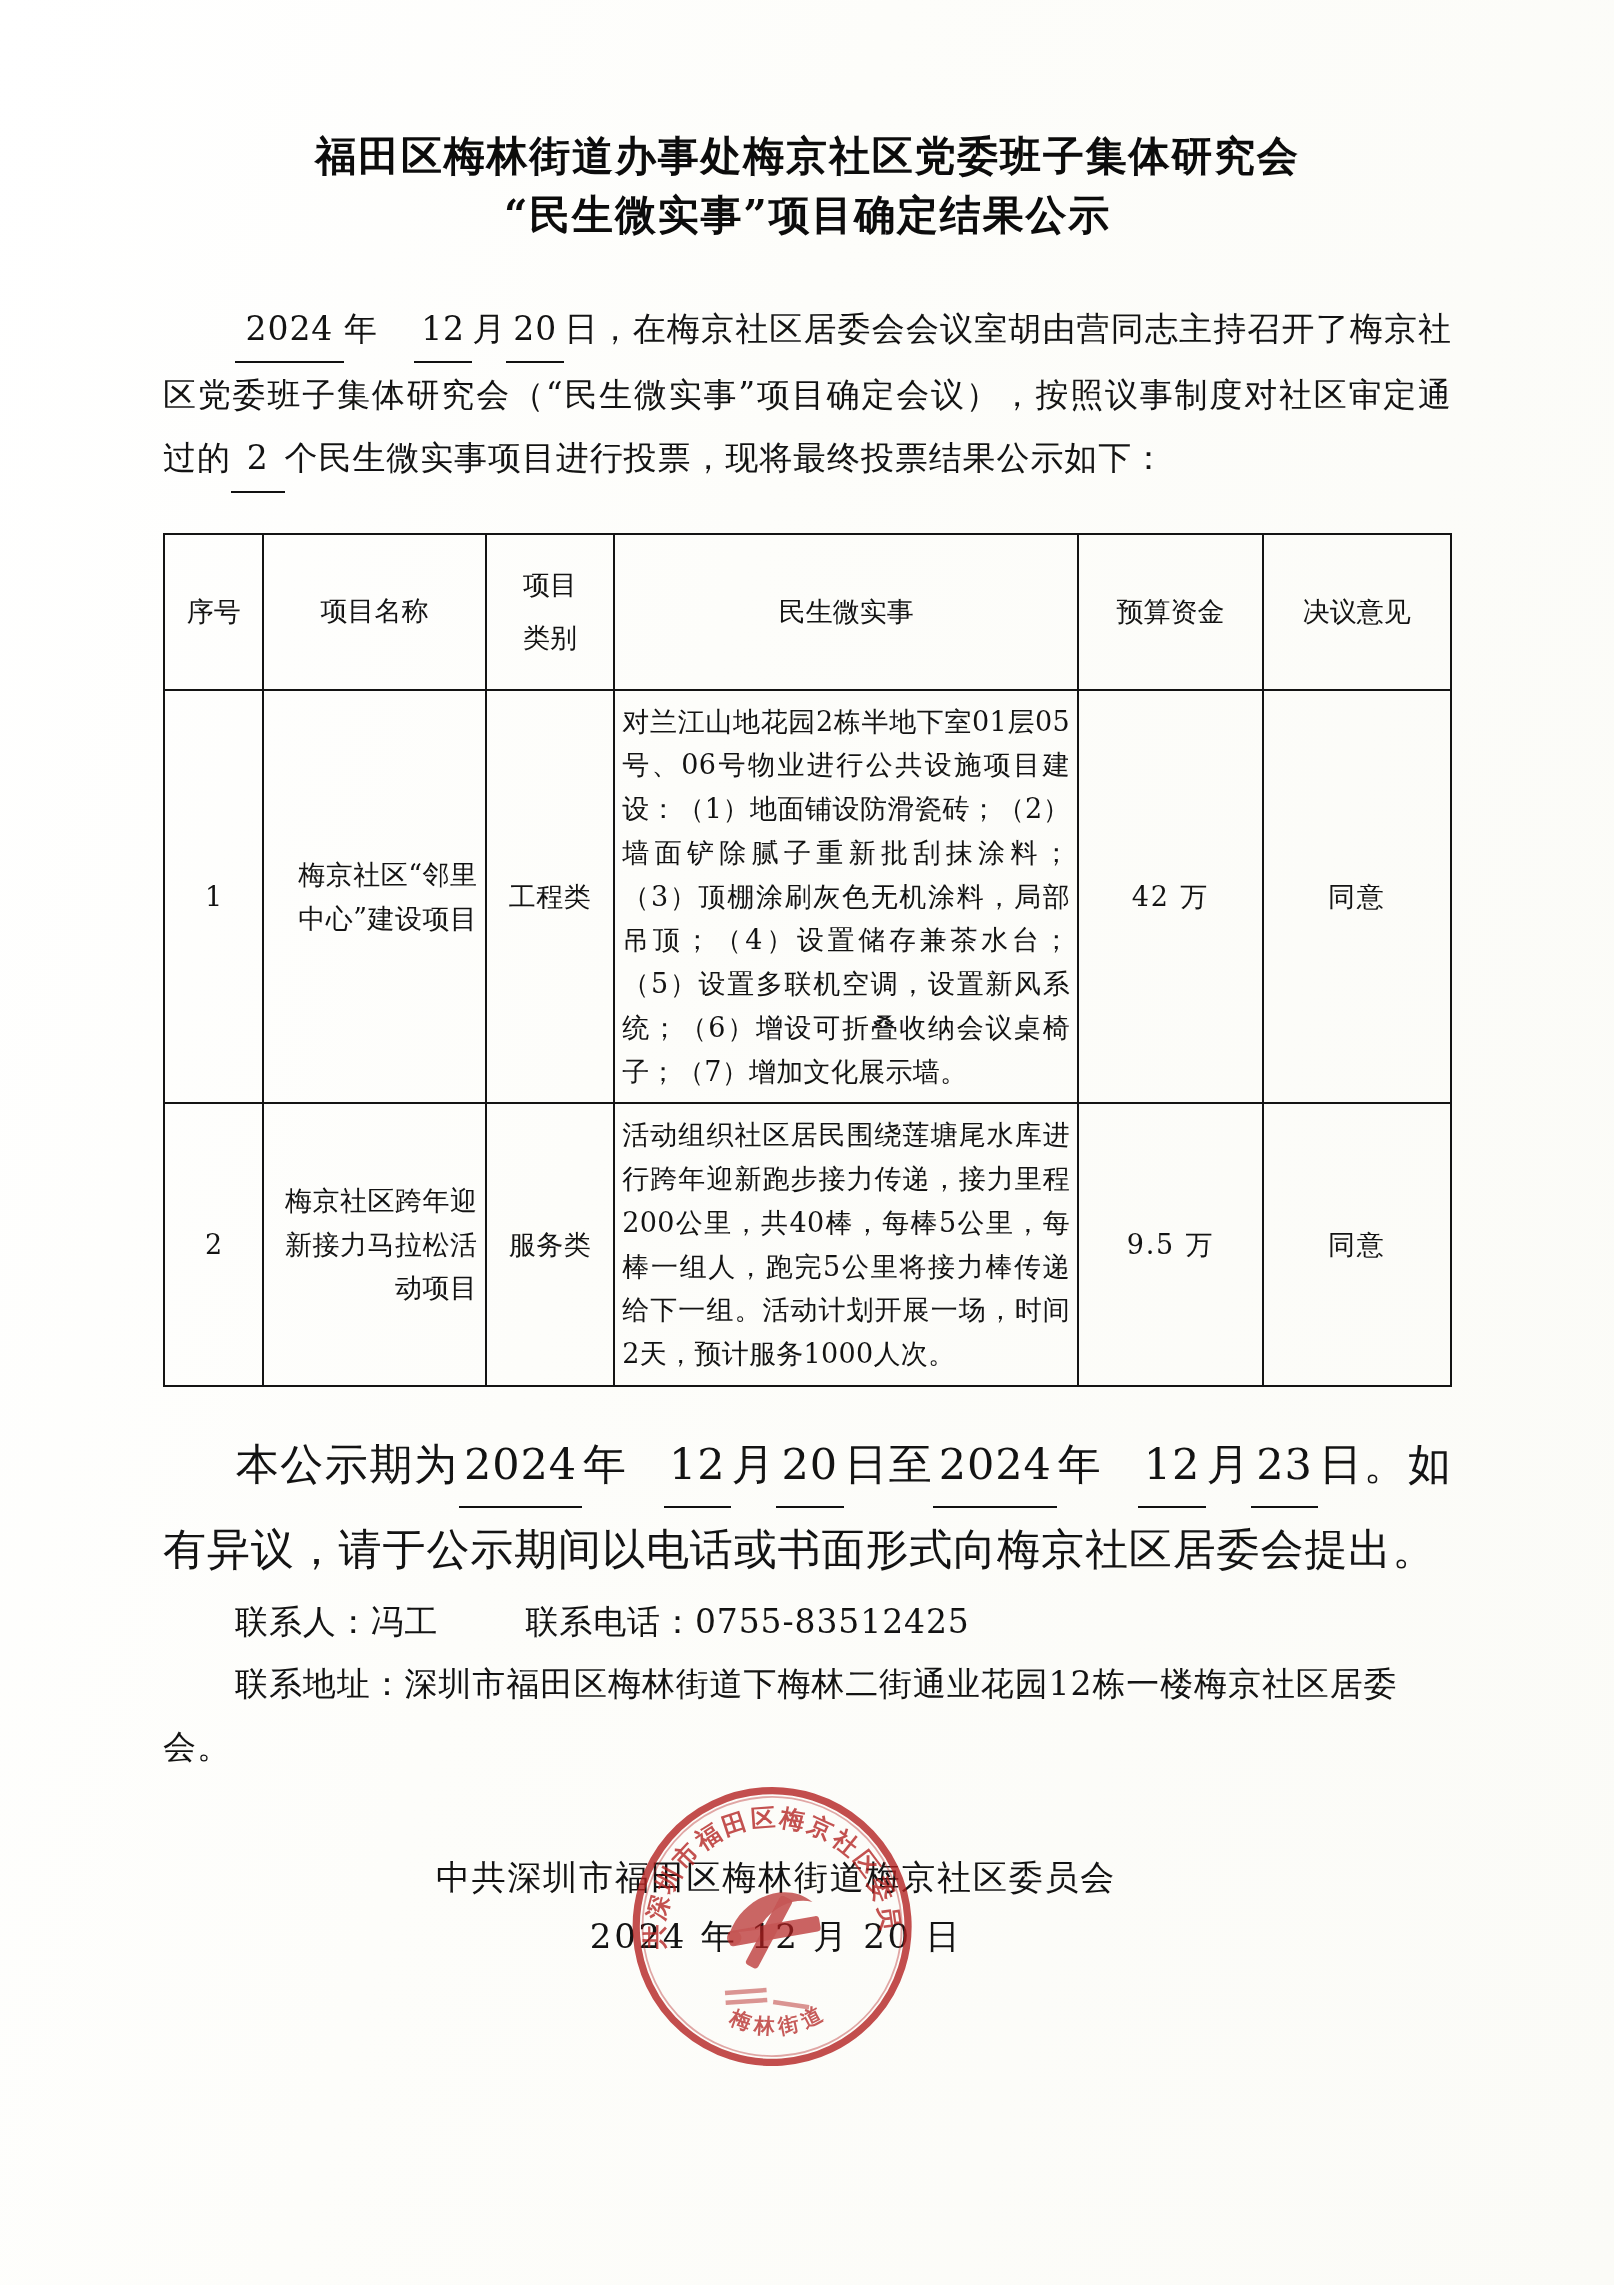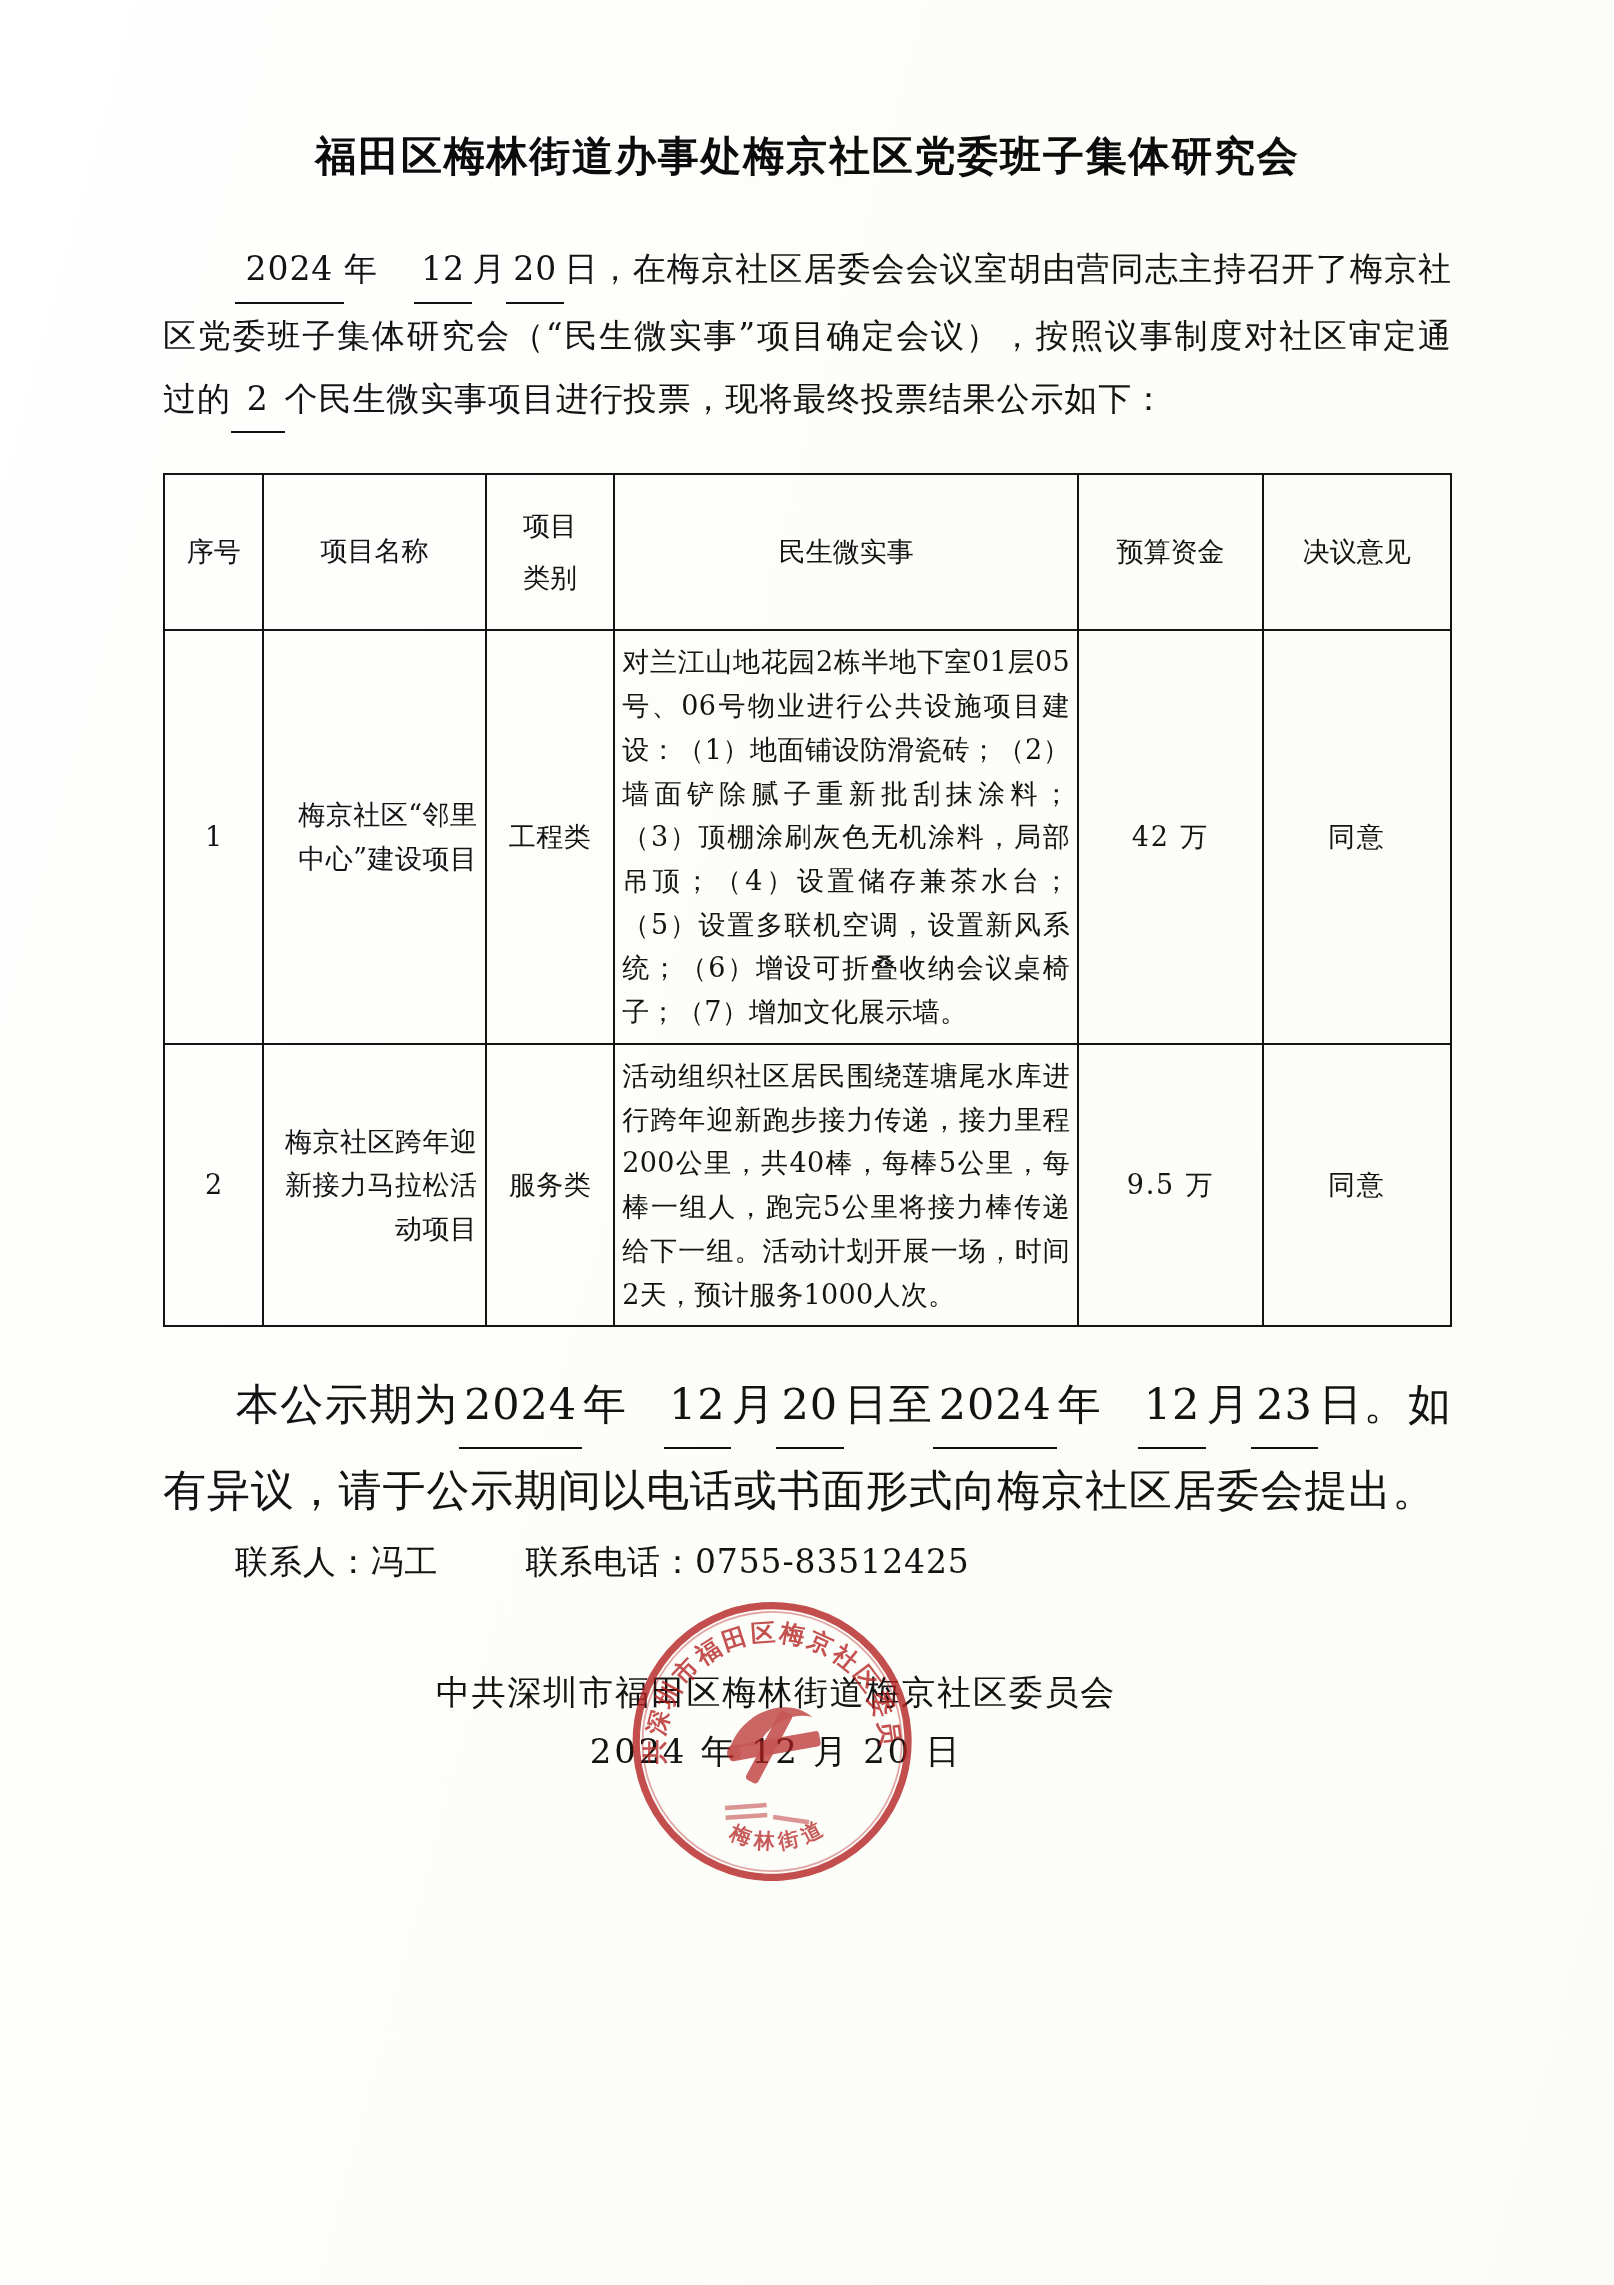--- a/index.html
+++ b/index.html
@@ -178,20 +178,21 @@
 </head>
 <body>
 
 <div class="page">
   <div class="paper-tint"></div>
 
   <div class="content">
 
     <div class="title-block">
       <div class="title-line">福田区梅林街道办事处梅京社区党委班子集体研究会</div>
+      <div class="title-line">“民生微实事”项目确定结果公示</div>
     </div>
 
     <div class="body-par">
       <span class="indent"></span><span class="blank w-year">2024</span><span>年</span><span class="blank w-mon">12</span><span>月</span><span class="blank w-day">20</span><span>日，在梅京社区居委会会议室胡由营同志主</span><span>持召开了梅京社区党委班子集体研究会（“民生微实事”项目确定</span><span>会议），按照议事制度对社区审定通过的</span><span class="blank w-num">2</span><span>个民生微实事项目进</span><span>行投票，现将最终投票结果公示如下：</span>
     </div>
 
     <div class="tbl-wrap">
       <table class="result-table">
         <thead>
           <tr>
@@ -228,20 +229,23 @@
     </div>
 
     <div class="closing-par">
       <span class="indent"></span><span>本公示期为</span><span class="blank w-year">2024</span><span>年</span><span class="blank w-mon">12</span><span>月</span><span class="blank w-day">20</span><span>日至</span><span class="blank w-year">2024</span><span>年</span><span class="blank w-mon">12</span><span>月</span><span class="blank w-day">23</span><span>日。如有异议，请于公示期间以电话或书面形式向梅京社区居委会提出。</span>
     </div>
 
     <div class="contact-line">
       <span class="indent"></span><span>联系人：</span><span>冯工</span><span class="contact-gap"></span><span>联系电话：</span><span>0755-83512425</span>
     </div>
 
+    <div class="contact-line">
+      <span class="indent"></span><span>联系地址：</span><span>深圳市福田区梅林街道下梅林二街通业花园12栋一楼梅京社区居委会。</span>
+    </div>
 
     <div class="sign-block">
 
       <div class="seal">
         <svg viewBox="0 0 330 330" xmlns="http://www.w3.org/2000/svg">
           <defs>
             <path id="arcTop" d="M 44,175 A 121,121 0 0 1 286,175" fill="none"></path>
             <path id="arcBottom" d="M 60,178 A 105,105 0 0 0 270,178" fill="none"></path>
           </defs>
           <circle cx="165" cy="165" r="150" fill="none" stroke="#b3201f" stroke-width="8" opacity="0.92"></circle>

